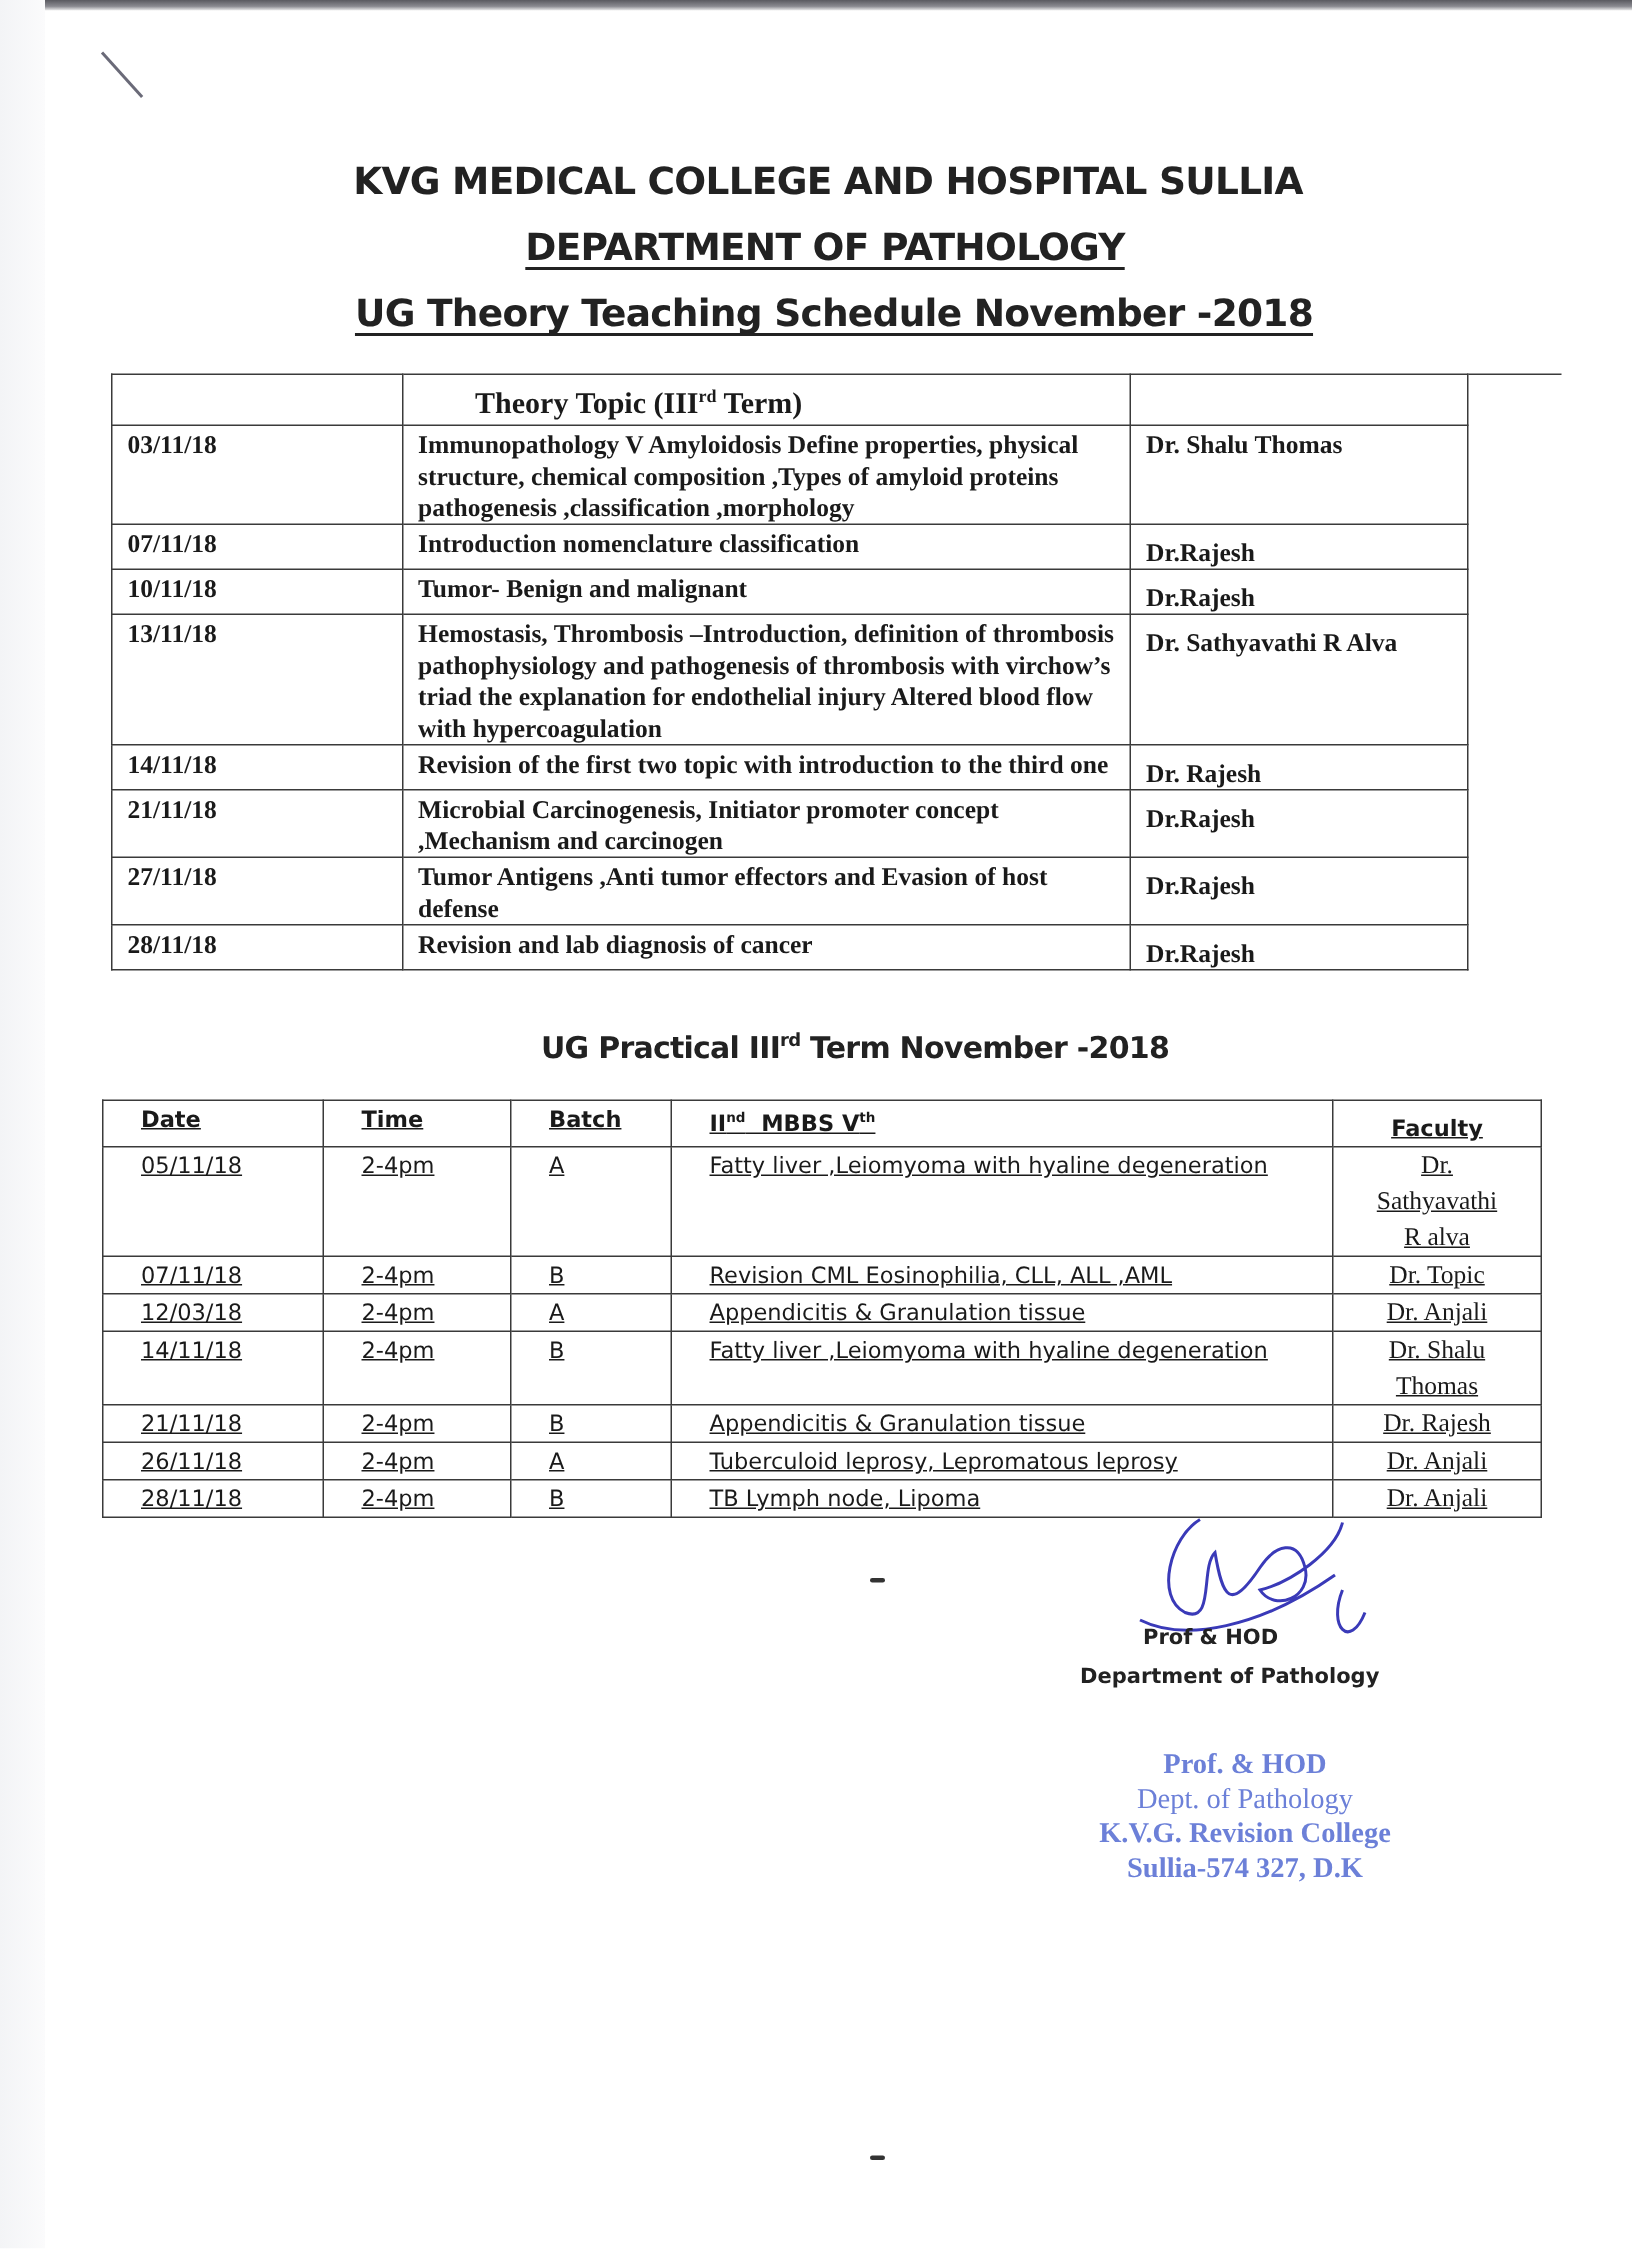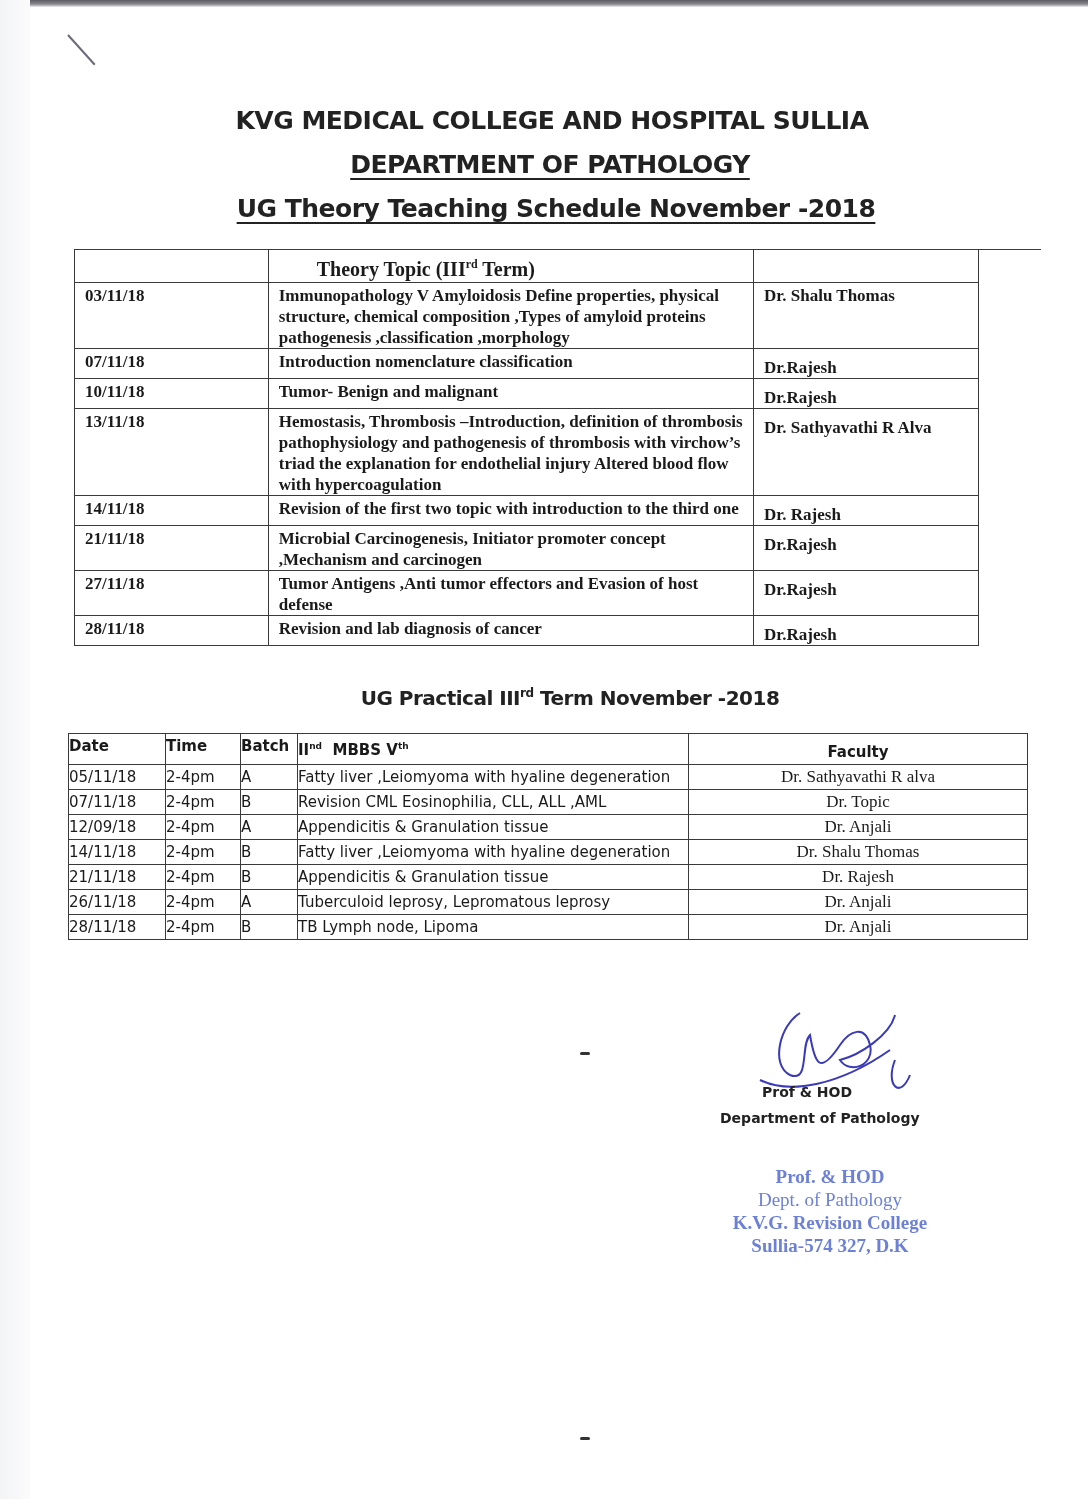--- a/index.html
+++ b/index.html
@@ -41,21 +41,21 @@
   .theory { left: 74px; top: 249px; width: 967px; font-size: 17px; line-height: 21px; }
   .theory td { padding: 2px 6px 0 10px; font-weight: bold; }
   .theory th { font-weight: bold; text-align: left; padding: 4px 6px 2px 48px; font-size: 20px; }
   .theory .c-date { width: 166px; }
   .theory .c-topic { width: 508px; }
   .theory .c-fac { width: 236px; padding-left: 10px; }
   .theory .c-extra { border-top: 1.5px solid #3a3a3a; border-bottom: none; border-right:none; width:10px; }
 
   
   .practical { left: 68px; top: 733px; width: 960px; font-size: 16px; line-height: 24px; }
-  .practical td, .practical th { padding: 0 0; }
+  .practical td, .practical th { padding: 0 25px; text-decoration: underline; }
   .practical th { text-align: left; font-family: "DejaVu Sans", sans-serif; font-weight: bold; font-size: 15px; }
   .practical .sans { font-family: "DejaVu Sans", sans-serif; font-size: 15px; }
   .practical .c-date { width: 96px; }
   .practical .c-time { width: 74px; }
   .practical .c-batch { width: 56px; }
   .practical .c-topic { width: 390px; }
   .practical .c-fac { font-family: "Liberation Serif", serif; font-size: 17px; text-align: center; }
   .practical th.c-fac { font-family: "DejaVu Sans", sans-serif; font-size: 15px; padding-top: 6px; }
 
   .sig-area { position: absolute; left: 700px; top: 1005px; width: 260px; height: 120px; }
@@ -166,21 +166,21 @@
         <td class="c-fac">Dr.  Sathyavathi R alva</td>
       </tr>
       <tr>
         <td class="c-date sans">07/11/18</td>
         <td class="c-time sans">2-4pm</td>
         <td class="c-batch sans">B</td>
         <td class="c-topic sans">Revision CML Eosinophilia, CLL, ALL ,AML</td>
         <td class="c-fac">Dr. Topic</td>
       </tr>
       <tr>
-        <td class="c-date sans">12/09/18</td>
+        <td class="c-date sans">12/03/18</td>
         <td class="c-time sans">2-4pm</td>
         <td class="c-batch sans">A</td>
         <td class="c-topic sans">Appendicitis &amp; Granulation tissue</td>
         <td class="c-fac">Dr. Anjali</td>
       </tr>
       <tr>
         <td class="c-date sans">14/11/18</td>
         <td class="c-time sans">2-4pm</td>
         <td class="c-batch sans">B</td>
         <td class="c-topic sans">Fatty liver ,Leiomyoma with hyaline degeneration</td>

